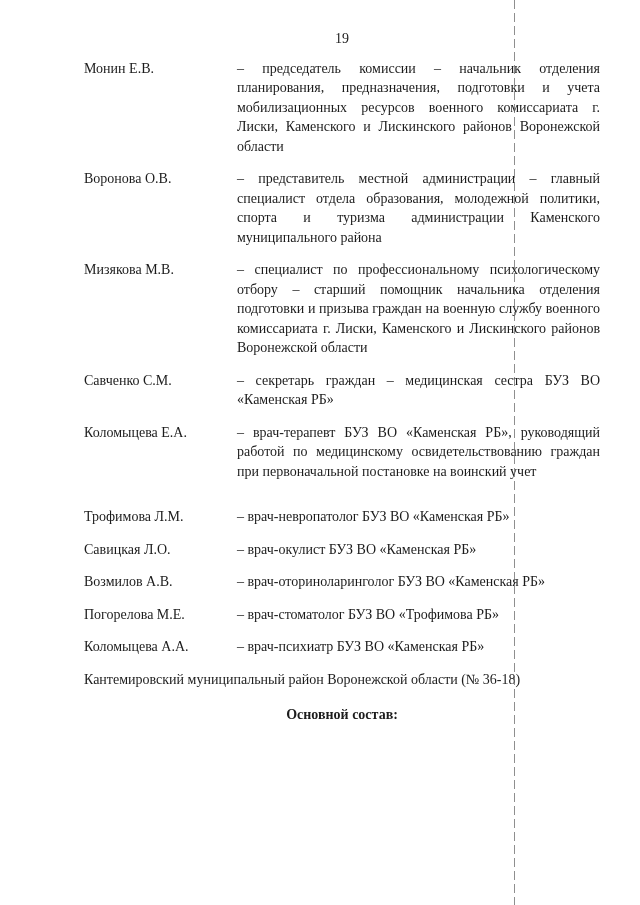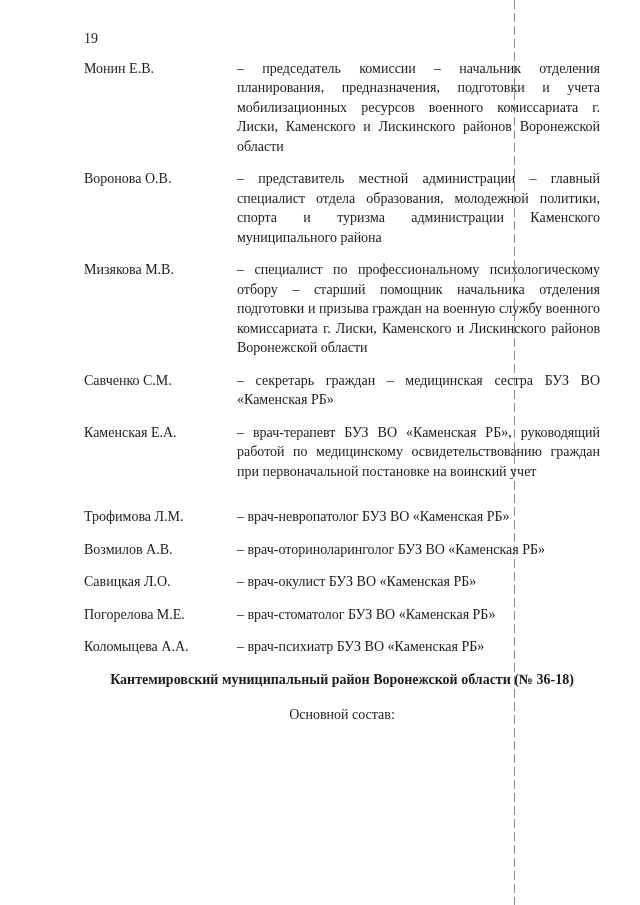--- a/index.html
+++ b/index.html
@@ -22,46 +22,45 @@
     height: 905px;
     background: #ffffff;
     overflow: hidden;
   }
   .content {
     position: relative;
     padding: 29px 40px 0 84px;
     z-index: 1;
   }
   .page-number {
-    text-align: left;
+    text-align: center;
     margin: 0 0 10px 0;
   }
   .entry {
     display: grid;
     grid-template-columns: 153px 1fr;
     margin: 8px 0 13px 0;
   }
   .member-name {
     padding-right: 8px;
     white-space: nowrap;
   }
   .member-role {
     text-align: justify;
   }
   .section-heading {
-    text-align: center;
     margin: 11px 0 16px 0;
-    font-weight: bold;
+    font-weight: normal;
     font-size: 14px;
     line-height: 19.5px;
   }
   .section-subheading {
     text-align: center;
     margin: 0 0 17px 0;
-    font-weight: normal;
+    font-weight: bold;
     font-size: 14px;
     line-height: 19.5px;
   }
   .fold-line {
     position: absolute;
     left: 514px;
     top: 0;
     width: 1px;
     height: 905px;
     background: repeating-linear-gradient(
@@ -99,45 +98,45 @@
       <div class="member-name">Мизякова М.В.</div>
       <div class="member-role">– специалист по профессиональному психологическому отбору – старший помощник начальника отделения подготовки и призыва граждан на военную службу военного комиссариата г. Лиски, Каменского и Лискинского районов Воронежской области</div>
     </div>
 
     <div class="entry">
       <div class="member-name">Савченко С.М.</div>
       <div class="member-role">– секретарь граждан – медицинская сестра БУЗ ВО «Каменская РБ»</div>
     </div>
 
     <div class="entry">
-      <div class="member-name">Каменская Е.А.</div>
+      <div class="member-name">Коломыцева Е.А.</div>
       <div class="member-role">– врач-терапевт БУЗ ВО «Каменская РБ», руководящий работой по медицинскому освидетельствованию граждан при первоначальной постановке на воинский учет</div>
     </div>
 
     <div class="entry">
     </div>
 
     <div class="entry">
       <div class="member-name">Трофимова Л.М.</div>
       <div class="member-role">– врач-невропатолог БУЗ ВО «Каменская РБ»</div>
     </div>
 
     <div class="entry">
+      <div class="member-name">Савицкая Л.О.</div>
+      <div class="member-role">– врач-окулист БУЗ ВО «Каменская РБ»</div>
+    </div>
+
+    <div class="entry">
       <div class="member-name">Возмилов А.В.</div>
       <div class="member-role">– врач-оториноларинголог БУЗ ВО «Каменская РБ»</div>
     </div>
 
     <div class="entry">
-      <div class="member-name">Савицкая Л.О.</div>
-      <div class="member-role">– врач-окулист БУЗ ВО «Каменская РБ»</div>
-    </div>
-
-    <div class="entry">
       <div class="member-name">Погорелова М.Е.</div>
-      <div class="member-role">– врач-стоматолог БУЗ ВО «Каменская РБ»</div>
+      <div class="member-role">– врач-стоматолог БУЗ ВО «Трофимова РБ»</div>
     </div>
 
     <div class="entry">
       <div class="member-name">Коломыцева А.А.</div>
       <div class="member-role">– врач-психиатр БУЗ ВО «Каменская РБ»</div>
     </div>
 
     <h2 class="section-heading">Кантемировский муниципальный район Воронежской области (№ 36-18)</h2>
 
     <h3 class="section-subheading">Основной состав:</h3>

